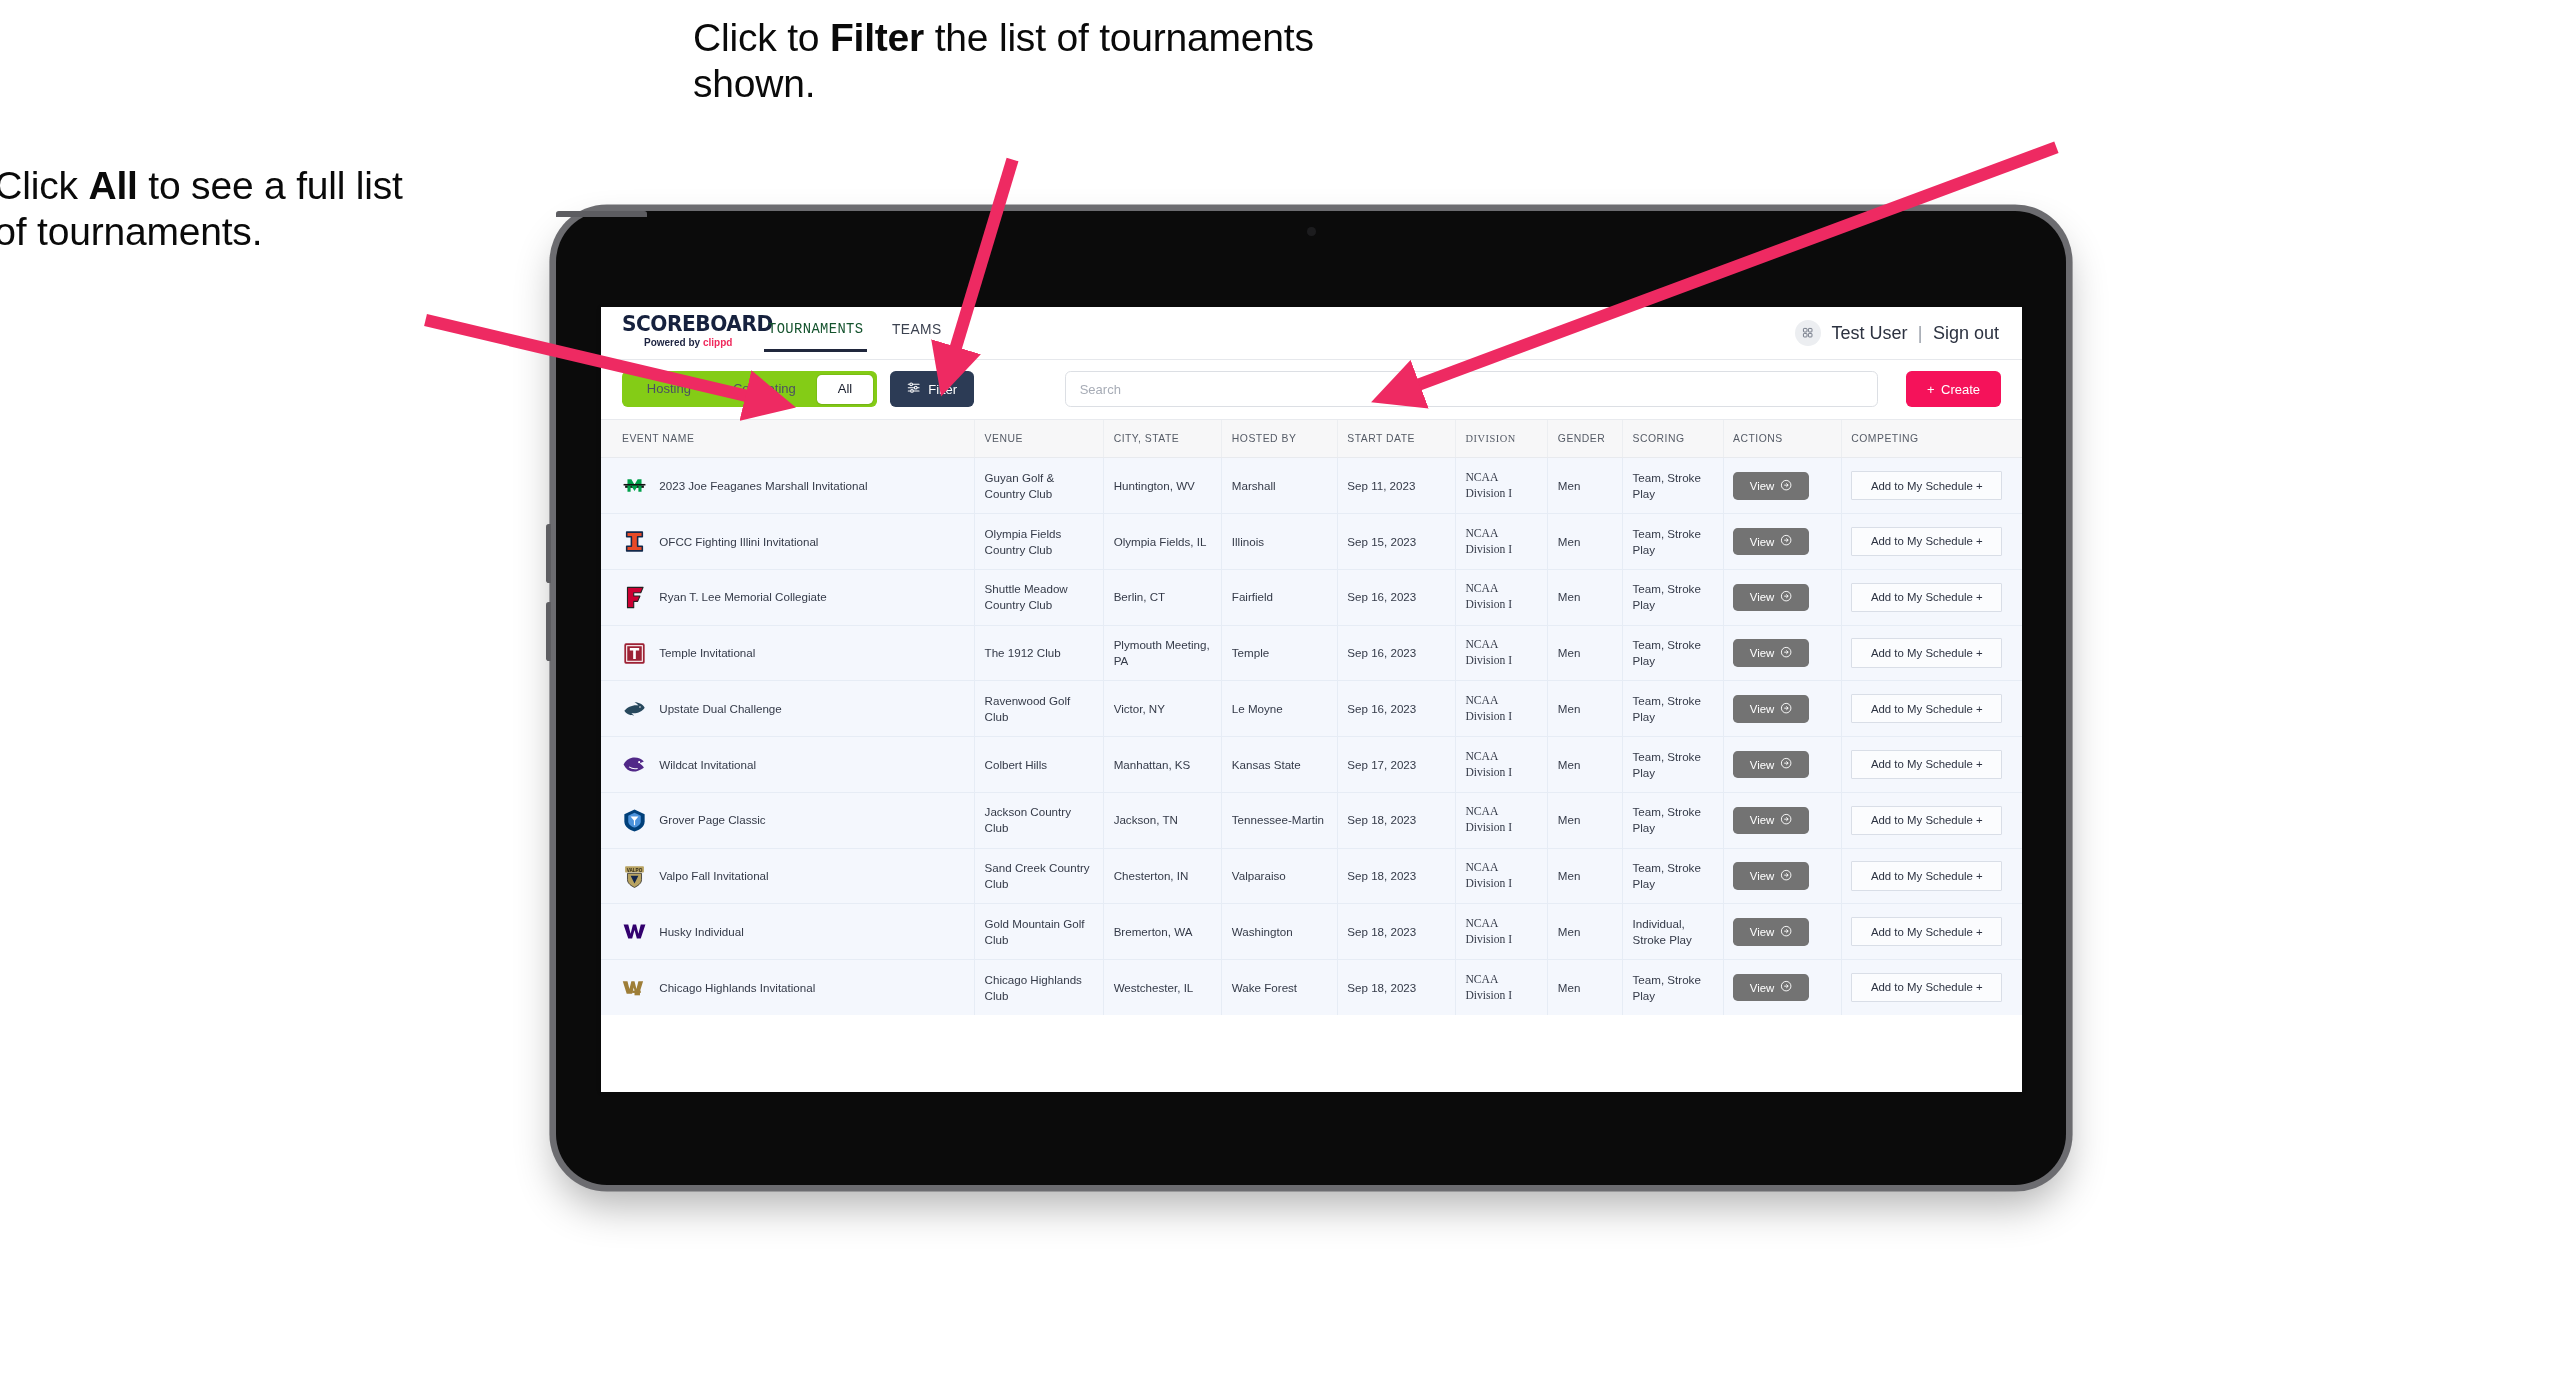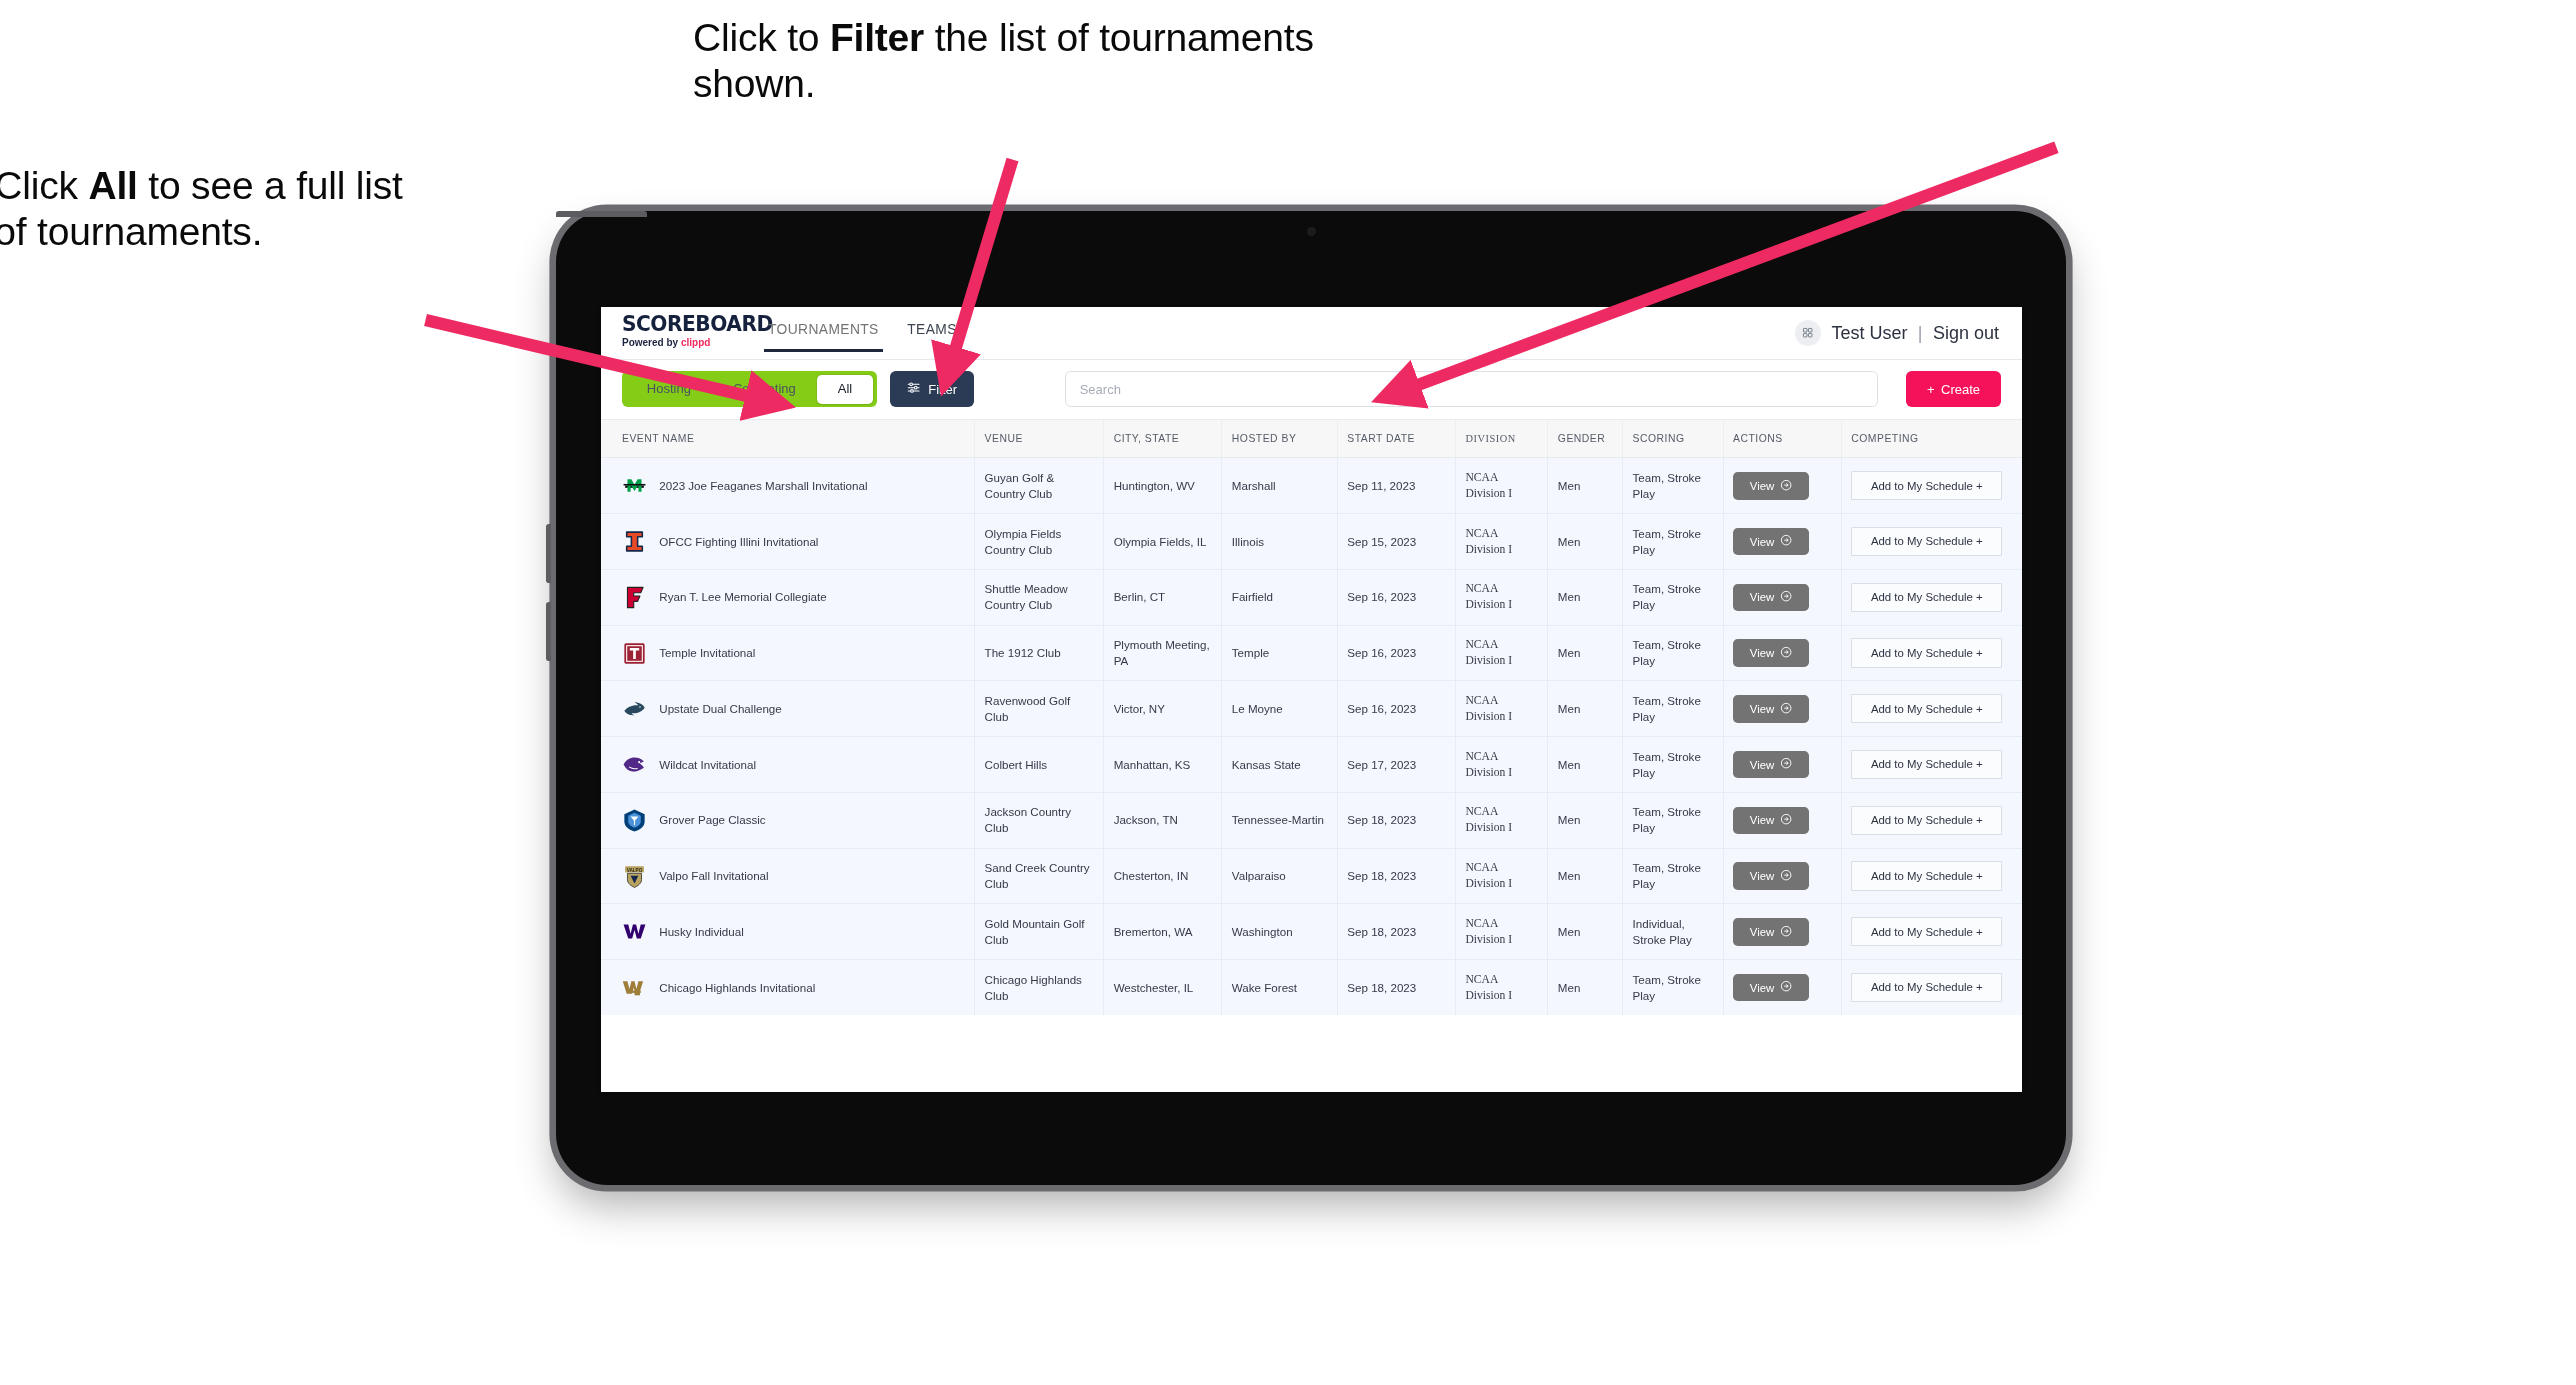--- a/index.html
+++ b/index.html
@@ -71,29 +71,29 @@
     position: relative;
   }
   .brand { padding: 6.6px 0 0 21px; width: 167px; }
   .brand-name {
     font-family: "DejaVu Sans", sans-serif;
     font-weight: 700; font-size: 21px; letter-spacing: -0.5px;
     color: #16213e; line-height: 1;
     transform: scaleX(.96);
     transform-origin: left center;
   }
-  .brand-sub { font-size: 10px; color: #1c2340; margin-top: 2.8px; font-weight:600; }
+  .brand-sub { font-size: 10px; color: #1c2340; margin-top: 2.8px; font-weight:600;margin-left:22px; }
   .brand-sub .clippd { color: #ef2a5d; font-weight: 700; }
 
   .nav { display: flex; align-items: flex-start; padding-top: 15px; gap: 28.5px; }
   .nav-item {
     font-size: 13.8px; color: #3c4250; letter-spacing: 0.4px;
     padding-bottom: 15px; position: relative;
   }
-  .nav-item.active { color: #737373; }
+  .nav-item.active { color: #14532d; font-family: Liberation Mono, monospace; }
   .nav-item.active::after {
     content:""; position:absolute; left:-3.8px; right:-3.8px; bottom:0;
     height:2.8px; background:#20273c;
   }
   .header-right {
     margin-left: auto; display: flex; align-items: center;
     gap: 10.4px; padding-right: 23px; font-size: 18px; color: #2c3240;
   }
   .avatar {
     width: 26px; height: 26px; border-radius: 50%; background: #eceef1;

